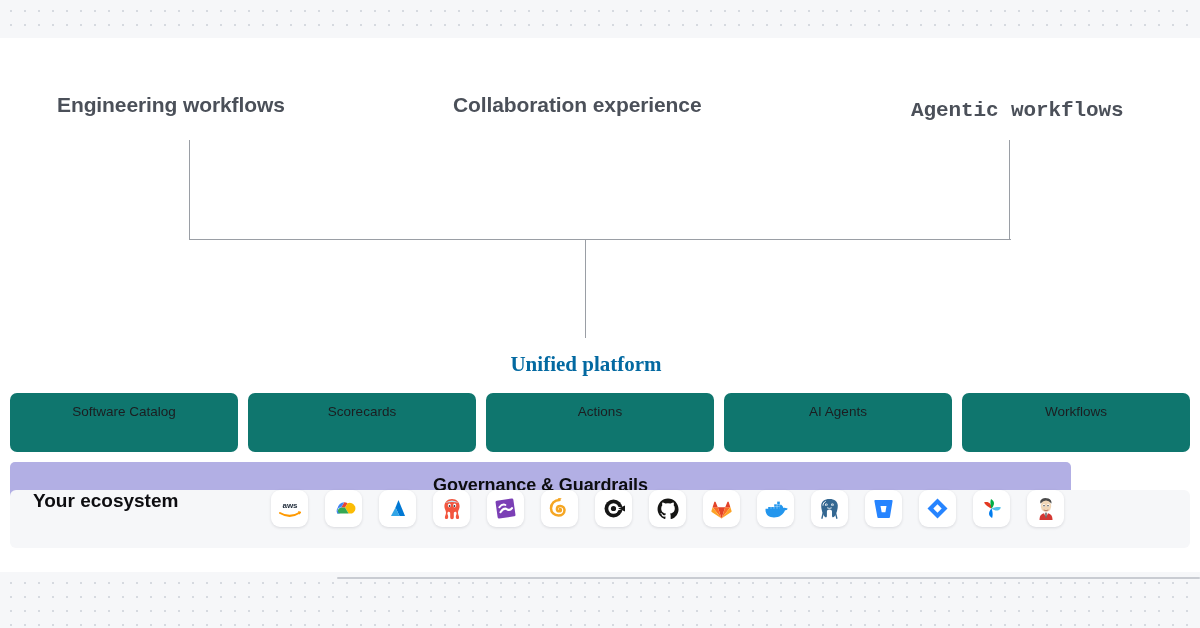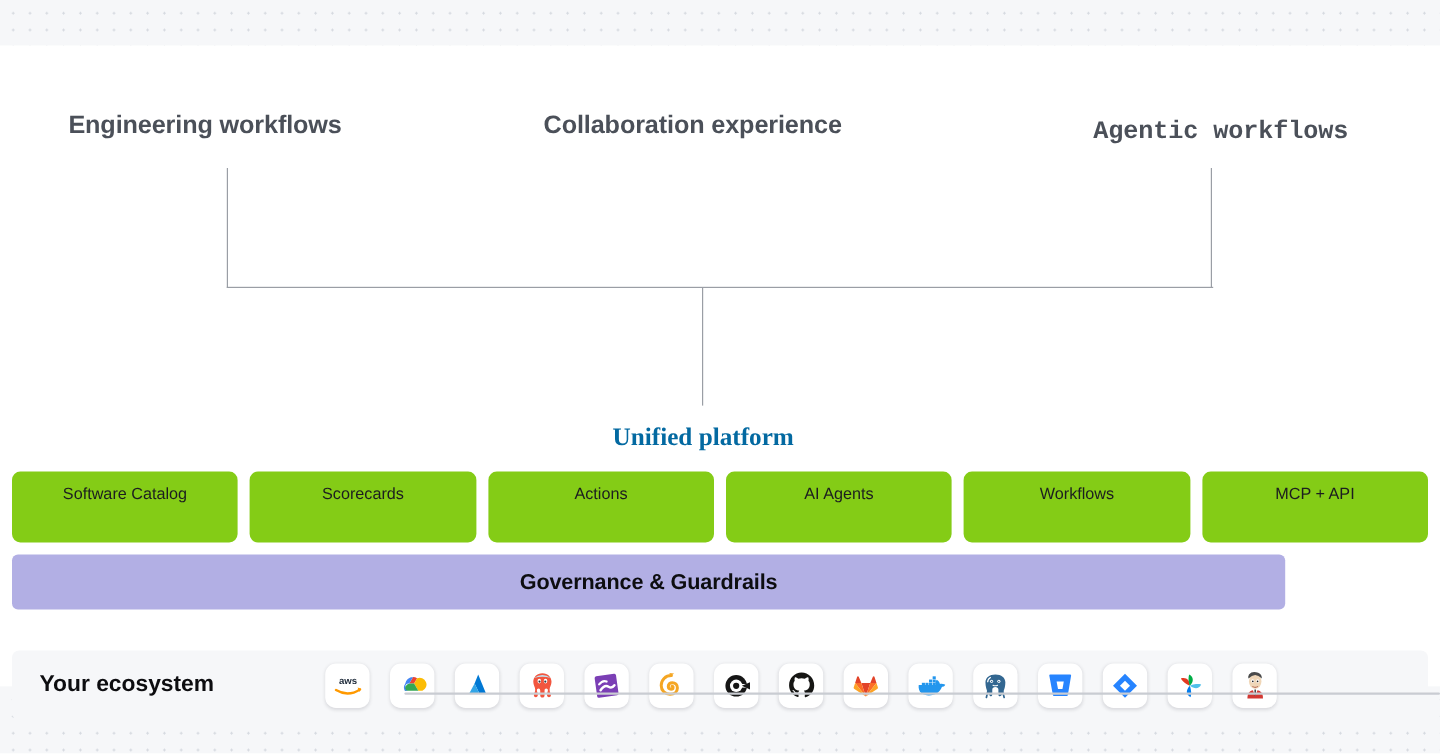--- a/index.html
+++ b/index.html
@@ -59,21 +59,21 @@
 
   
   #cards-row{
     position:absolute;
     left:10px; top:393px;
     width:1180px; height:59px;
     display:flex; gap:10px;
   }
   .cap-card{
     flex:1 1 0;
-    background:#84cc16;
+    background:#0f766e;
     border-radius:7px;
     display:flex;
     justify-content:center;
     padding-top:11px;
   }
   .cap-card span{
     font-size:13.5px;
     color:#1c1d20;
     white-space:nowrap;
   }
@@ -88,25 +88,25 @@
     display:flex; align-items:center; justify-content:center;
   }
   #governance-bar span{
     font-size:18px; font-weight:700; color:#0d0d10;
     letter-spacing:-0.1px;
   }
 
   
   #ecosystem-row{
     position:absolute;
-    left:10px; top:542px;
+    left:10px; top:490px;
     width:1180px; height:58px;
     background:#f6f7f9;
     border-radius:6px;
-    display:flex; align-items:center;
+    display:flex; align-items:flex-start;
   }
   #ecosystem-title{
     font-size:19px; font-weight:700; color:#0d0d10;
     margin-left:23px;
     white-space:nowrap;
   }
   #logo-strip{
     display:flex; align-items:center; gap:17px;
     margin-left:93px;
   }
@@ -155,23 +155,20 @@
     <span>Scorecards</span>
   </div>
   <div class="cap-card">
     <span>Actions</span>
   </div>
   <div class="cap-card">
     <span>AI Agents</span>
   </div>
   <div class="cap-card">
     <span>Workflows</span>
-  </div>
-  <div class="cap-card">
-    <span>MCP + API</span>
   </div>
 </div>
 
 <div id="governance-bar">
   <span>Governance &amp; Guardrails</span>
 </div>
 
 <div id="ecosystem-row">
   <div id="ecosystem-title">Your ecosystem</div>
 

